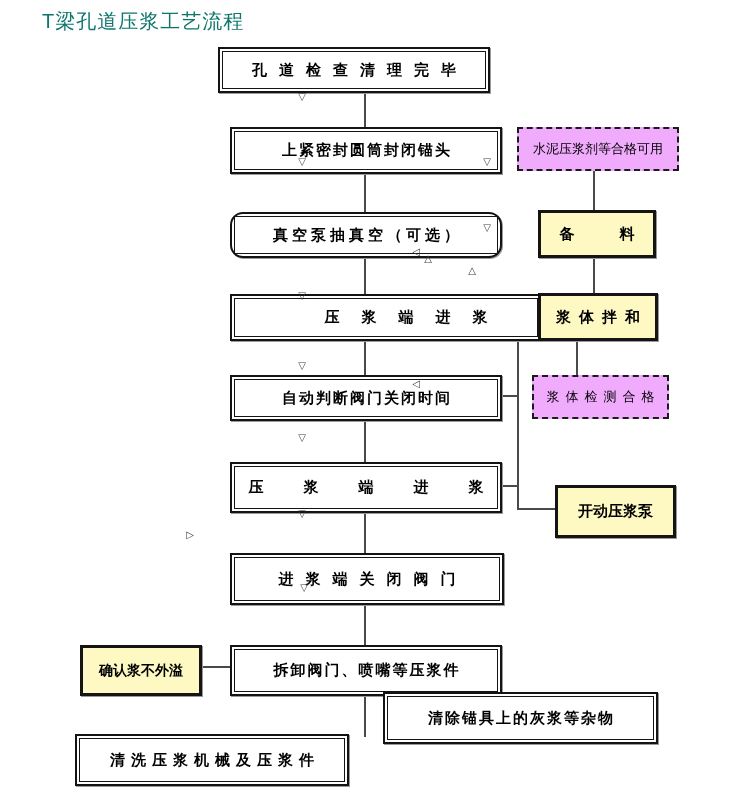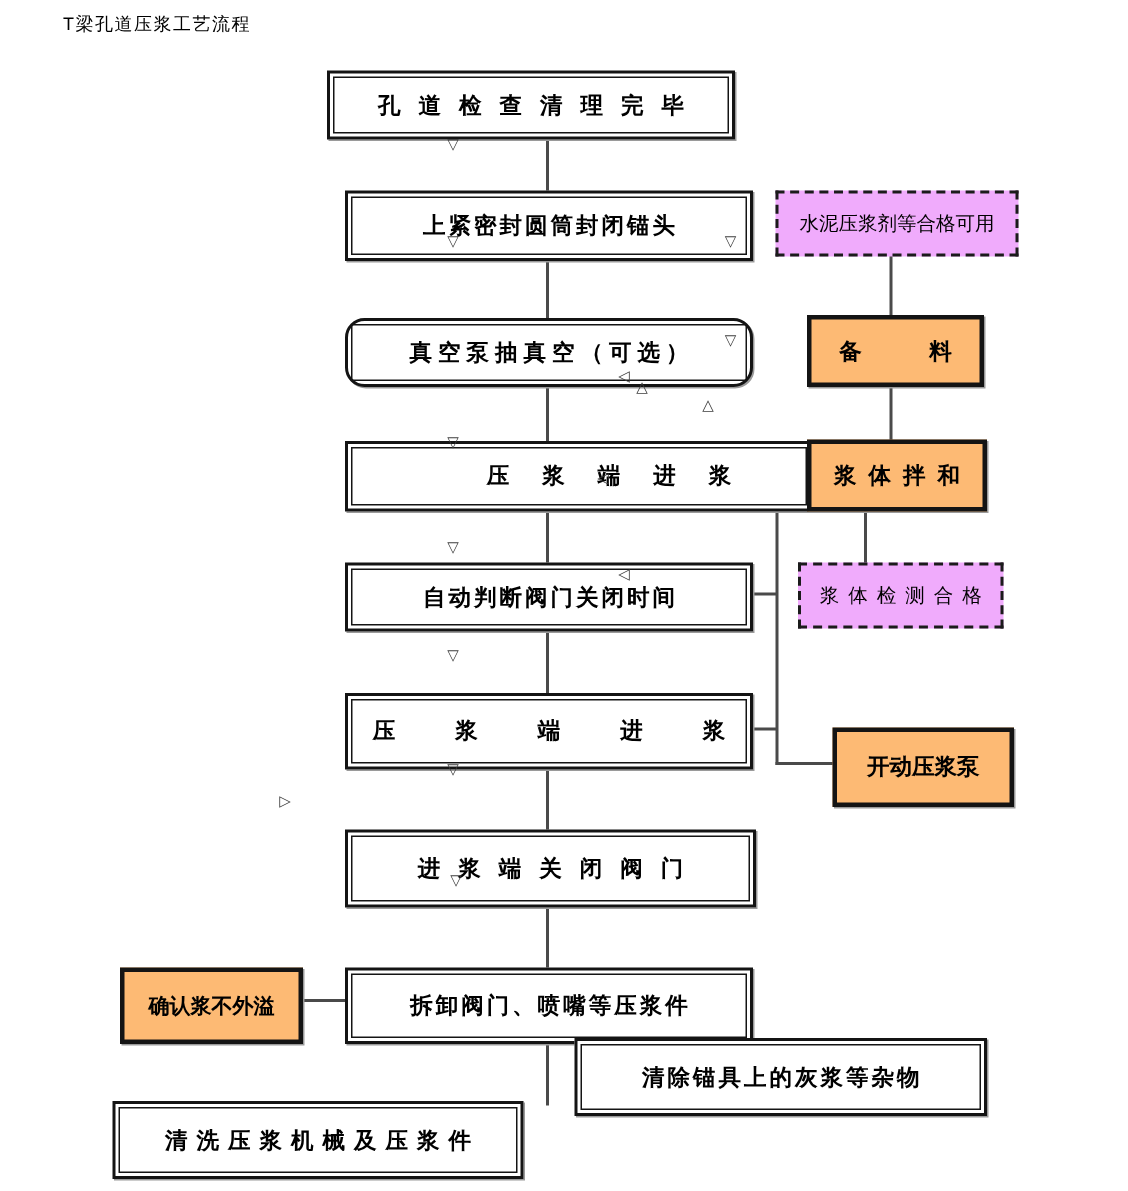--- a/index.html
+++ b/index.html
@@ -1,34 +1,34 @@
 <!DOCTYPE html>
 <html><head>
 <meta charset="utf-8">
 <style>
   html,body{margin:0;padding:0;background:#ffffff;}
   #stage{
     position:relative;width:752px;height:794px;background:#ffffff;overflow:hidden;
     font-family:"Liberation Sans","DejaVu Sans",sans-serif;color:#000;
   }
   #doc-title{
-    position:absolute;left:42px;top:8px;font-size:12px;font-weight:500;
-    letter-spacing:1px;color:#000000;white-space:nowrap;
+    position:absolute;left:42px;top:8px;font-size:20px;font-weight:500;
+    letter-spacing:1px;color:#0f766e;white-space:nowrap;
   }
   
   .pbox{
     position:absolute;background:#fff;border:2px solid #141414;
     display:flex;align-items:center;justify-content:center;
     font-size:15px;font-weight:700;white-space:nowrap;z-index:3;
     box-shadow:1px 1px 0 #9a9a9a;
   }
   .pbox::after{content:"";position:absolute;inset:2px;border:1px solid #141414;pointer-events:none;}
   
   .sbox{
-    position:absolute;background:#fdba74;border:3px solid #141414;
+    position:absolute;background:#fef9c3;border:3px solid #141414;
     display:flex;align-items:center;justify-content:center;
     font-size:15px;font-weight:700;white-space:nowrap;z-index:3;
     box-shadow:1px 1px 0 #9a9a9a;
   }
   
   .dbox{
     position:absolute;background:#f0abfc;border:2px dashed #1b1b1b;
     display:flex;align-items:center;justify-content:center;
     font-size:13px;font-weight:400;white-space:nowrap;z-index:3;
   }

